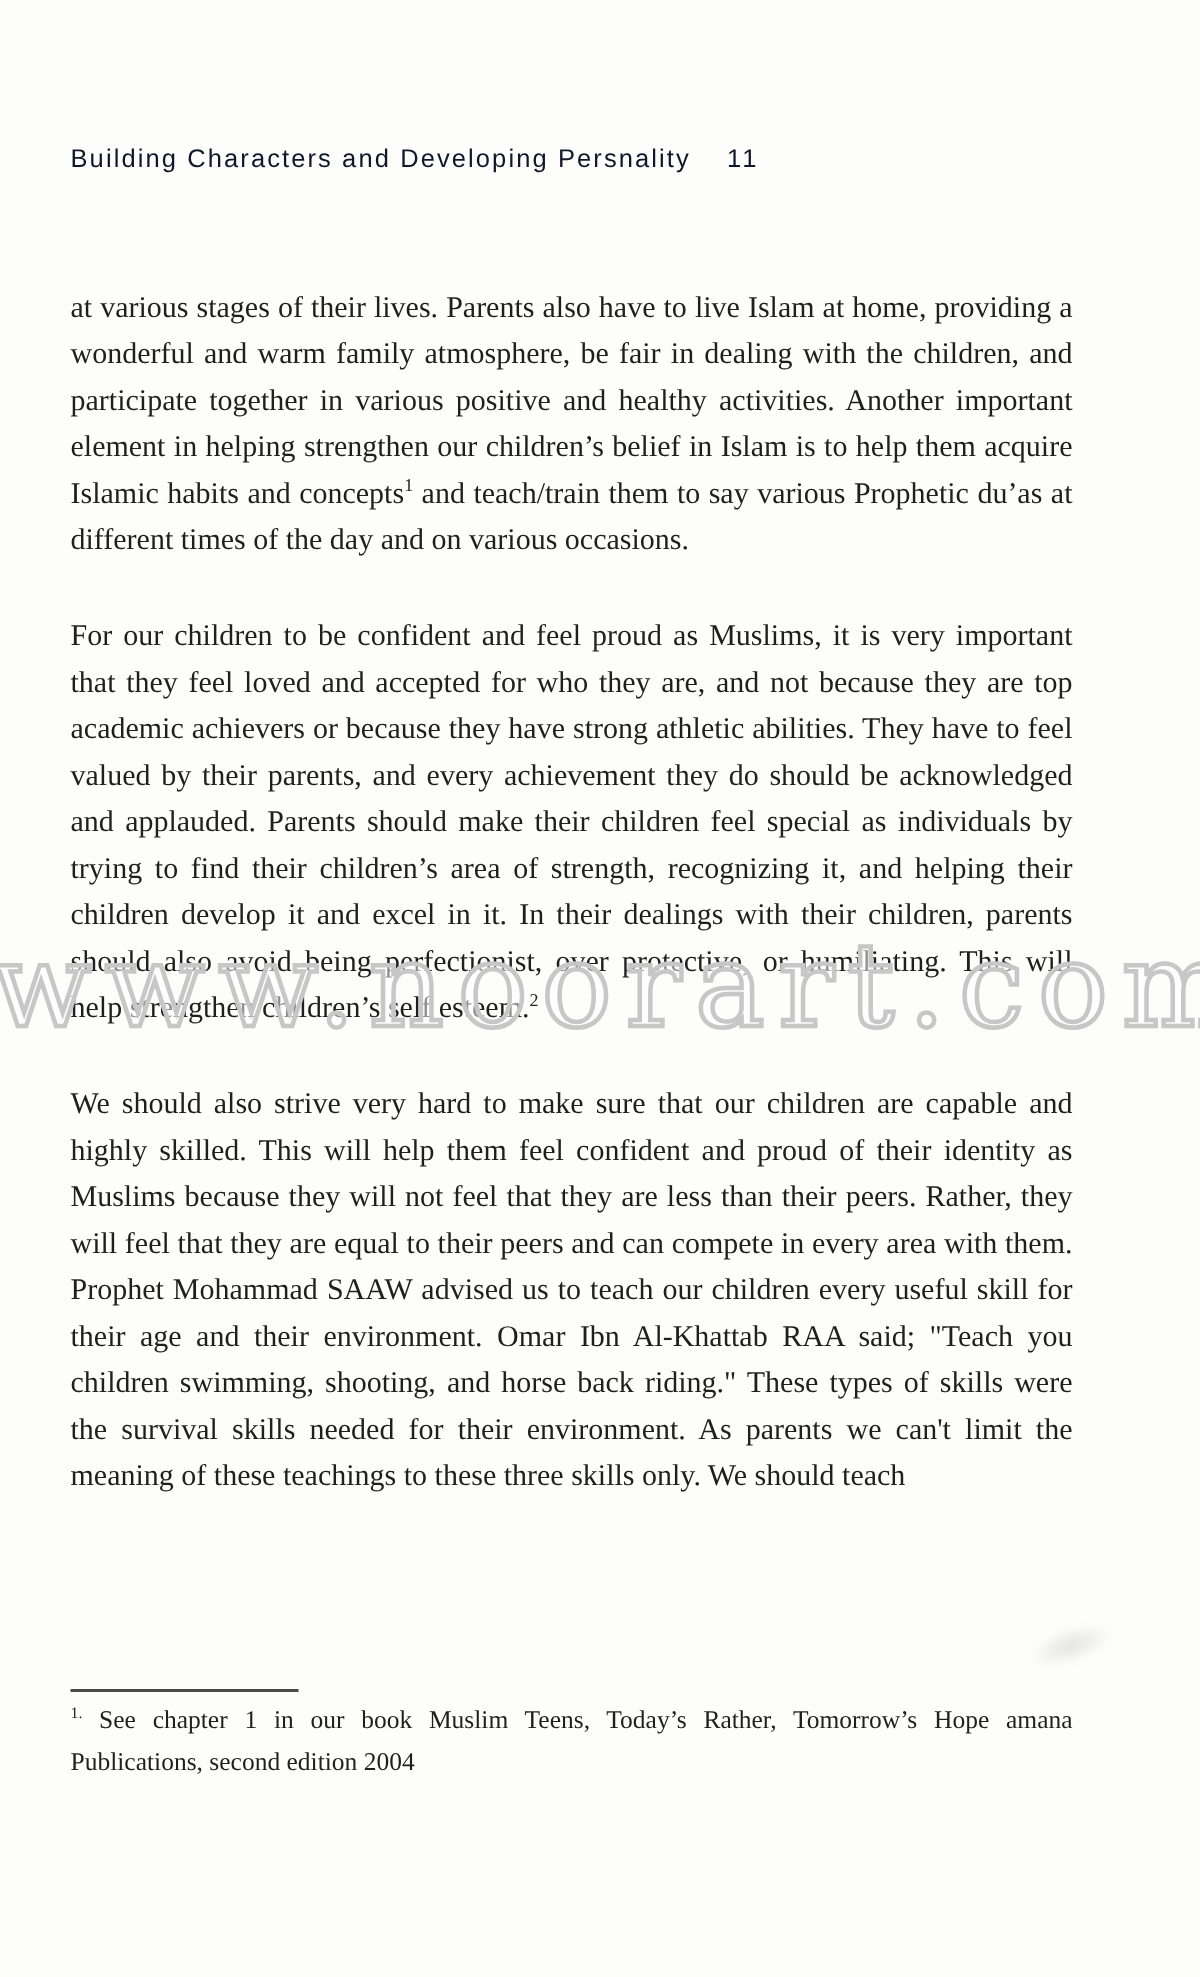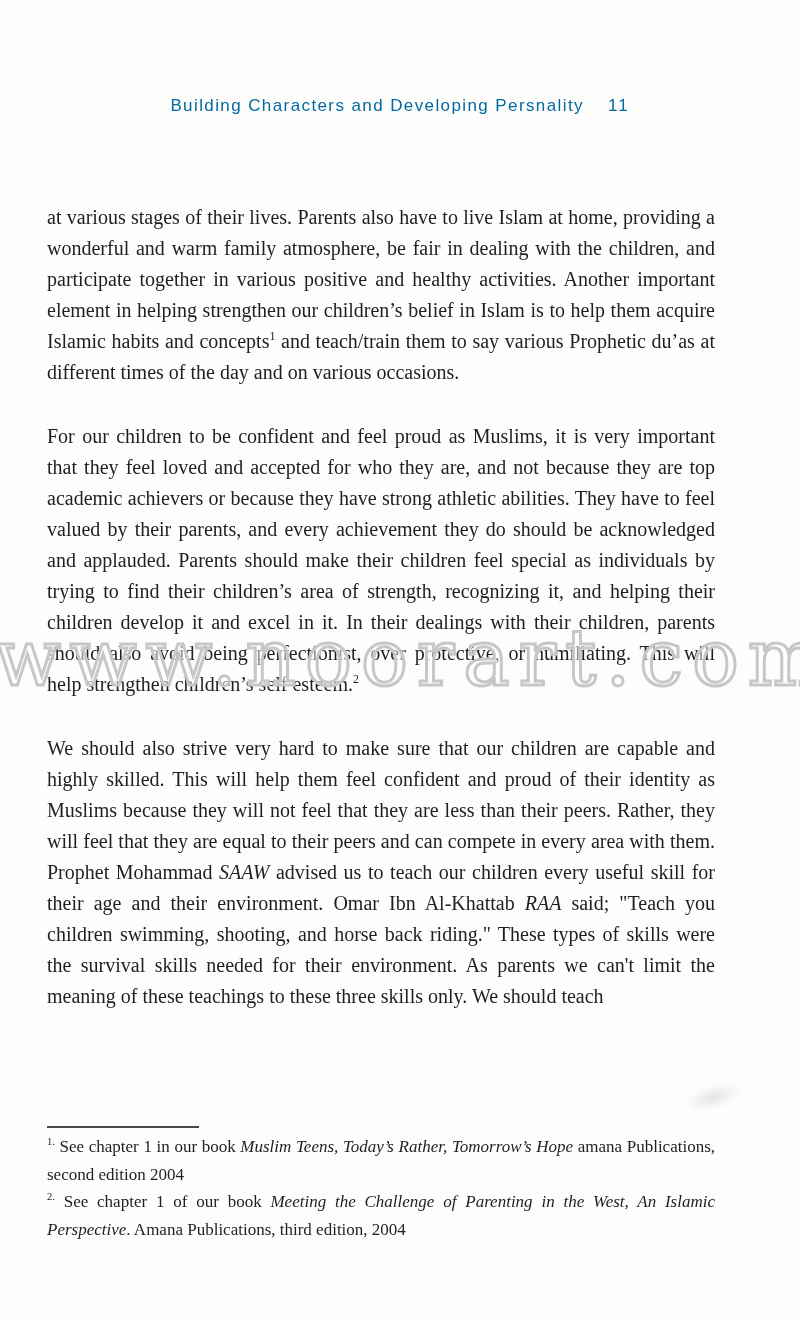--- a/index.html
+++ b/index.html
@@ -7,41 +7,41 @@
     position:relative;
     width:800px;height:1318px;
     background:#fdfdfc;
     overflow:hidden;
     font-family:"Liberation Serif","DejaVu Serif",serif;
   }
   
   .running-header{
     position:absolute;
     top:96px;left:47px;right:47px;
-    text-align:center;
+    text-align:left;
     font-family:"Liberation Sans","DejaVu Sans",sans-serif;
     font-weight:300;
     font-size:17px;
     letter-spacing:1.4px;
-    color:#0369a1;
+    color:#0f172a;
     white-space:nowrap;
   }
   .running-header .pgnum{margin-left:24px;letter-spacing:2px;}
   
   .body-text{
     position:absolute;
     top:186px;left:47px;width:668px;
     font-size:20px;line-height:31px;
     color:#1f1f1f;
     text-align:justify;
     z-index:1;
   }
-  .body-text p{margin:16px 0 33px 0;}
+  .body-text p{margin:4px 0 33px 0;}
   .body-text sup{font-size:60%;line-height:0;vertical-align:super;}
-  .it{font-style:italic;}
+  .it{}
   
   .watermark{
     position:absolute;
     top:618px;left:-6px;
     width:812px;
     white-space:nowrap;
     font-family:"DejaVu Serif","Liberation Serif",serif;
     font-size:78px;line-height:80px;
     letter-spacing:9px;
     color:#cccccc;
@@ -94,18 +94,17 @@
 
     <p><span>We should also strive very hard to make sure that our children are capable and highly skilled. This will help them feel confident and proud of their identity as Muslims because they will not feel that they are less than their peers. Rather, they will feel that they are equal to their peers and can compete in every area with them. Prophet Mohammad </span><span class="it">SAAW</span><span> advised us to teach our children every useful skill for their age and their environment. Omar Ibn Al-Khattab </span><span class="it">RAA</span><span> said; "Teach you children swimming, shooting, and horse back riding." These types of skills were the survival skills needed for their environment. As parents we can't limit the meaning of these teachings to these three skills only. We should teach</span></p>
   </div>
 
   <div class="watermark">www.noorart.com</div>
 
   <div class="footnote-rule"></div>
 
   <div class="footnotes">
     <p><sup>1.</sup><span> See chapter 1 in our book </span><span class="it">Muslim Teens, Today’s Rather, Tomorrow’s Hope</span><span> amana Publications, second edition 2004</span></p>
-    <p><sup>2.</sup><span> See chapter 1 of our book </span><span class="it">Meeting the Challenge of Parenting in the West, An Islamic Perspective</span><span>. Amana Publications, third edition, 2004</span></p>
   </div>
 
   <div class="smudge"></div>
 
 </div>
 
 </body></html>

